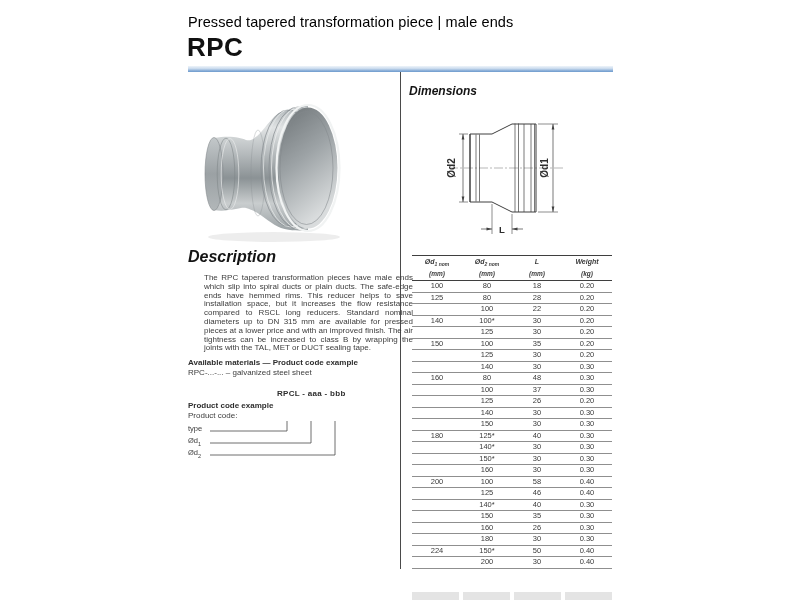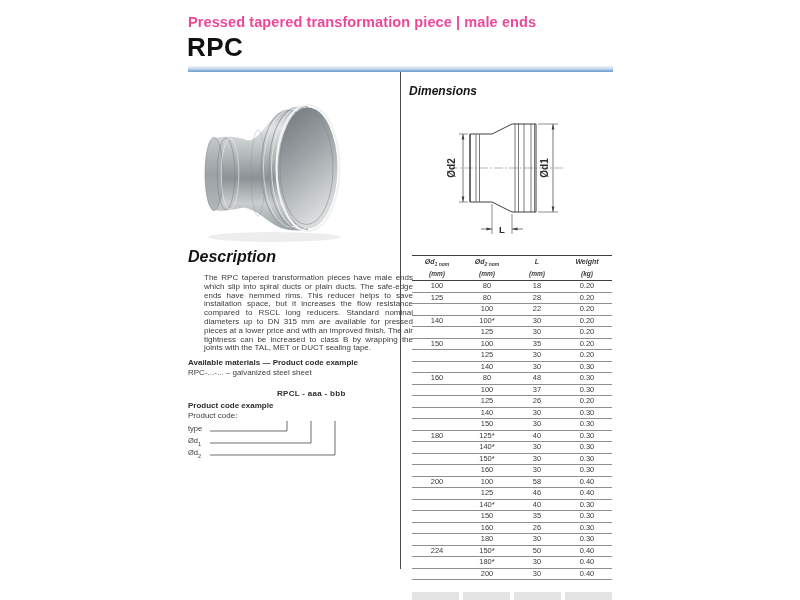--- a/index.html
+++ b/index.html
@@ -4,21 +4,21 @@
 <style>
   html,body{margin:0;padding:0;}
   body{
     width:800px;height:600px;background:#ffffff;position:relative;overflow:hidden;
     font-family:"Liberation Sans",sans-serif;color:#3a3a3a;
     -webkit-font-smoothing:antialiased;
   }
   .abs{position:absolute;}
 
   
-  .doc-subtitle{left:188px;top:14px;font-size:14.5px;font-weight:700;color:#ec4899;letter-spacing:.1px;}
+  .doc-subtitle{left:188px;top:14px;font-size:14.5px;font-weight:400;color:#000000;letter-spacing:.1px;}
   .doc-title{left:187px;top:32px;font-size:26px;font-weight:bold;color:#111;letter-spacing:.5px;}
   .accent-rule{left:188px;top:66px;width:425px;height:6px;
     background:linear-gradient(to bottom,#eef4fa 0%,#c9daed 45%,#85abd6 80%,#6f9cce 100%);}
   .col-divider{left:400px;top:72px;width:1px;height:497px;background:#4a4a4a;}
 
   
   .section-title{font-style:italic;font-weight:bold;color:#141414;}
   .desc-title{left:188px;top:248px;font-size:16px;}
   .desc-text{left:188px;top:274px;width:209px;font-size:8px;line-height:8.8px;text-align:justify;color:#3c3c3c;margin-left:16px;}
   .materials-heading{left:188px;top:358px;font-size:8px;font-weight:bold;color:#2e2e2e;}
@@ -317,26 +317,20 @@
         <td>0.30</td>
       </tr>
       <tr>
         <td>224</td>
         <td>150*</td>
         <td>50</td>
         <td>0.40</td>
       </tr>
       <tr>
         <td></td>
-        <td>180*</td>
-        <td>30</td>
-        <td>0.40</td>
-      </tr>
-      <tr>
-        <td></td>
         <td>200</td>
         <td>30</td>
         <td>0.40</td>
       </tr>
     </tbody>
 </table>
 
 <div class="abs stub-row">
   <div class="stub-cell"></div>
   <div class="stub-cell"></div>

